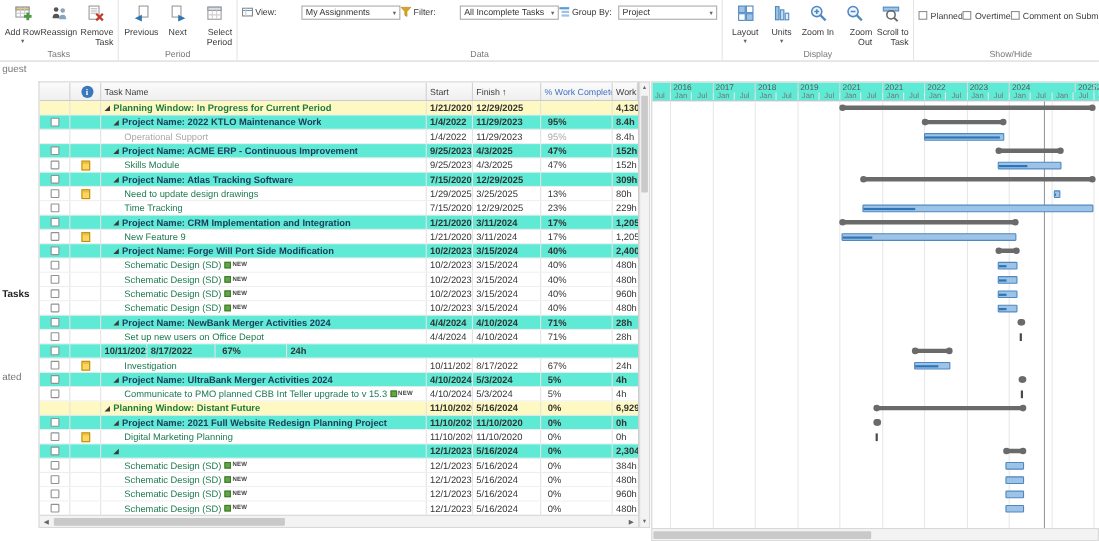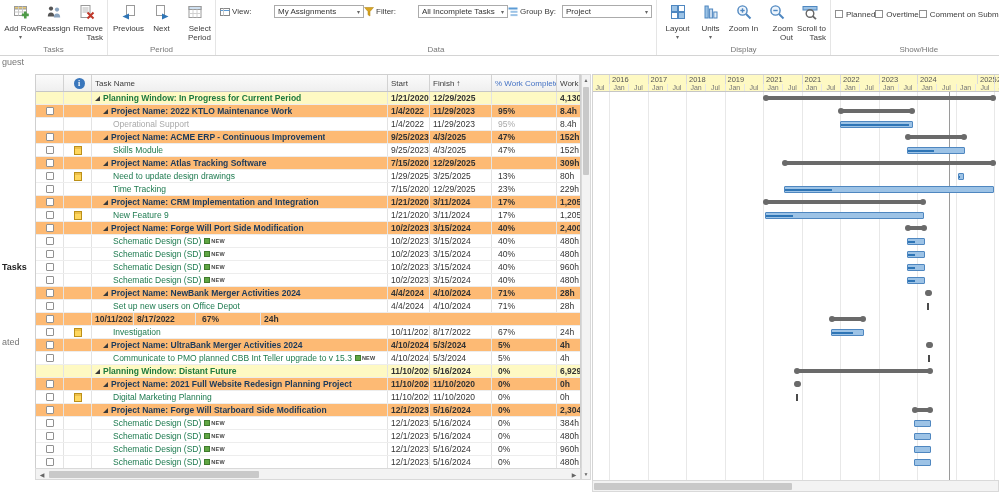--- a/index.html
+++ b/index.html
@@ -49,21 +49,21 @@
   .c-pct { width: 65px; flex: none; padding-left: 6px; }
   .c-work { flex: 1; border-right: none; }
   .hdr-pct { color: #4472c4; }
   .sort { margin-left: 2px; font-size: 8px; color: #333; }
   .info-ic { width: 11px; height: 11px; border-radius: 50%; background: #3a77bc; color: #fff;
     font-size: 8px; font-weight: bold; font-family: "Liberation Serif", serif;
     display: flex; align-items: center; justify-content: center; }
   #grid-rows { font-size: 8.5px; }
   .grow { display: flex; height: 13px; border-bottom: 1px solid #ededed; background: #fff; }
   .grow.t-window { background: #fef9c3; }
-  .grow.t-project { background: #fdba74; }
+  .grow.t-project { background: #5eead4; }
   .grow.t-window .gcell, .grow.t-project .gcell { font-weight: bold; }
   .t-window .c-name { padding-left: 3px; }
   .t-project .c-name { padding-left: 11px; }
   .t-task .c-name { padding-left: 21px; }
   .tname { overflow: hidden; white-space: nowrap; }
   .t-window .tname { color: #1e7a3e; }
   .t-project .tname { color: #1b3a5c; }
   .t-task .tname { color: #1e7b50; }
   .grow.gray .tname, .grow.gray .c-pct { color: #a9a9a9; }
   .tri { width: 0; height: 0; border-bottom: 5px solid #3a3a3a; border-left: 5px solid transparent;
@@ -84,21 +84,21 @@
   .vscroll { position: absolute; left: 581px; top: 74px; width: 10px; height: 406px;
     background: #f3f3f3; border: 1px solid #d9d9d9; }
   .vthumb { position: absolute; left: 1px; width: 6px; background: #c9c9c9; border-radius: 1px; }
   .varrow { position: absolute; left: 0; width: 100%; height: 10px; font-size: 5px; color: #666;
     display: flex; align-items: center; justify-content: center; }
 
   
   .gantt { position: absolute; left: 592px; top: 74px; width: 407px; height: 406px;
     border-top: 1px solid #cfcfcf; border-left: 1px solid #d4d4d4; background: #fff; overflow: hidden; }
   .gantt-head { position: absolute; left: 0; top: 0; width: 100%; height: 17px;
-    background: #fef9c3; border-bottom: 1px solid #c6c6c6; overflow: hidden; }
+    background: #5eead4; border-bottom: 1px solid #c6c6c6; overflow: hidden; }
   .yt-cell { position: absolute; top: 0; height: 8.5px; border-left: 1px solid #d9d9d9;
     font-size: 7.5px; color: #555; line-height: 9px; padding-left: 2px; }
   .ht-cell { position: absolute; top: 8.5px; height: 8.5px; border-left: 1px solid #e6e6e6;
     font-size: 7px; color: #777; line-height: 8.5px; text-align: center; }
   .gantt-body { position: absolute; left: 0; top: 17px; width: 100%; bottom: 0; overflow: hidden; }
   .gline { position: absolute; top: 0; bottom: 0; width: 1px; background: #e8e8e8; }
   .gline.today { background: #9a9a9a; }
   .gbar-summary { position: absolute; height: 4px; background: #6a6a6a; border-radius: 2px; }
   .gbar-summary::before, .gbar-summary::after { content: ""; position: absolute; top: -1px;
     width: 6px; height: 6px; border-radius: 3px; background: #6a6a6a; }
@@ -691,21 +691,20 @@
         <div class="gcell c-pct">0%</div>
         <div class="gcell c-work">0h</div>
       </div>
       <div class="grow t-project">
         <div class="gcell c-sel">
           <span class="cb"></span>
         </div>
         <div class="gcell c-ind"></div>
         <div class="gcell c-name">
           <span class="tri"></span>
-          <span class="tname">Project Name: Forge Will Starboard Side Modification</span>
         </div>
         <div class="gcell c-start">12/1/2023</div>
         <div class="gcell c-fin">5/16/2024</div>
         <div class="gcell c-pct">0%</div>
         <div class="gcell c-work">2,304h</div>
       </div>
       <div class="grow t-task">
         <div class="gcell c-sel">
           <span class="cb"></span>
         </div>

